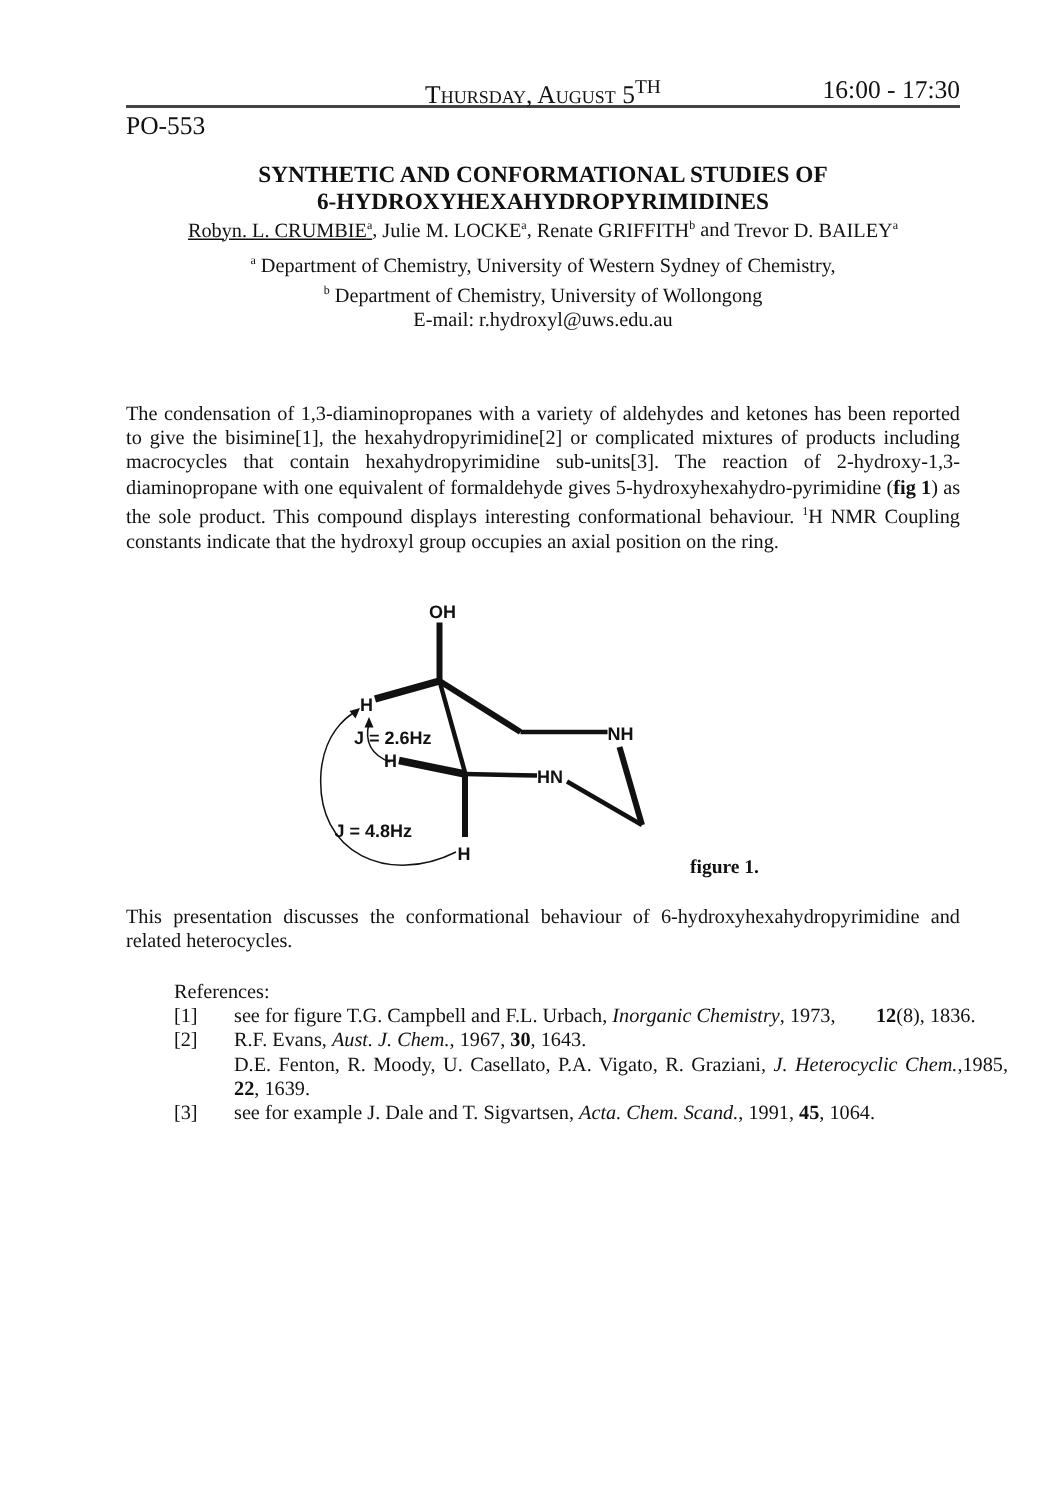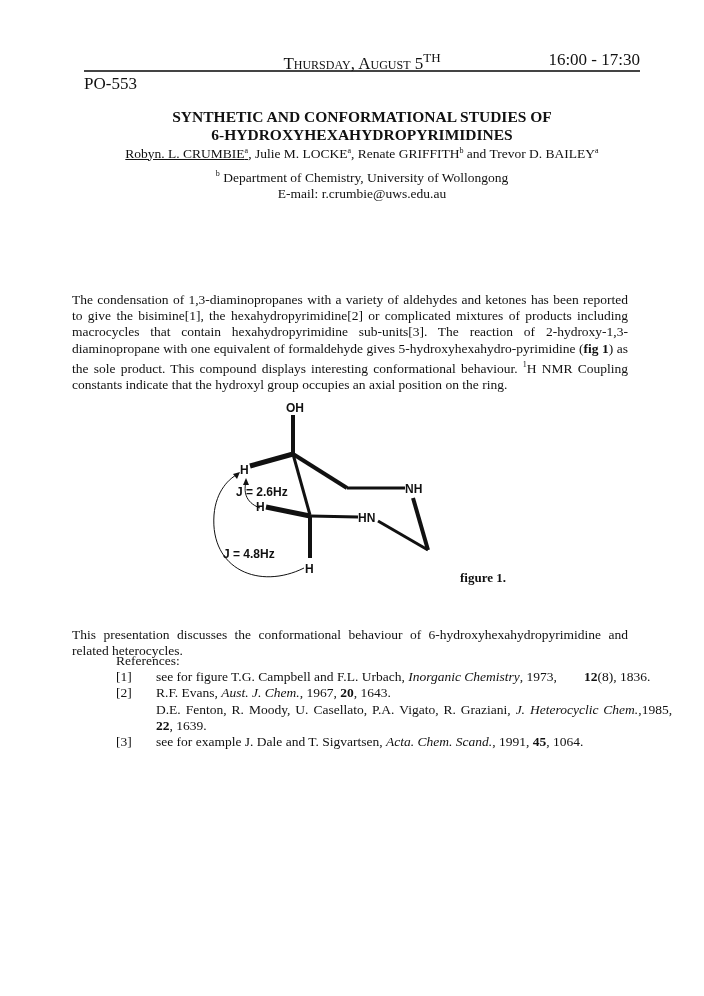--- a/index.html
+++ b/index.html
@@ -14,22 +14,22 @@
   .header sup { font-size: 13px; }
   .title { position: absolute; left: 84px; top: 92px; width: 556px; text-align: center;
            font-weight: bold; font-size: 15.5px; line-height: 18px; margin-top: 16px; }
   .authors { position: absolute; left: 84px; top: 145px; width: 556px; text-align: center;
              font-size: 13.5px; }
   .authors sup { font-size: 8px; }
   .authors .presenter { text-decoration: underline; }
   .affil { position: absolute; left: 84px; top: 166px; width: 556px; text-align: center;
            font-size: 13.5px; line-height: 16.2px; }
   .affil sup { font-size: 8px; }
-  .para { position: absolute; left: 72px; width: 556px; font-size: 13.5px; line-height: 16.2px;
-          text-align: justify; margin-top: 24px; }
+  .para { position: absolute; left: 84px; width: 556px; font-size: 13.5px; line-height: 16.2px;
+          text-align: justify; }
   .para sup { font-size: 8px; }
   .p1 { top: 268px; }
   .p2 { top: 603px; }
   .refs { position: absolute; left: 84px; top: 653px; width: 556px; font-size: 13.5px; line-height: 16.2px; margin-left: 32px; }
   .ref-row { display: flex; }
   .ref-num { width: 40px; flex: 0 0 40px; }
   .ref-body { flex: 1; text-align: justify; }
   .figure { position: absolute; left: 200px; top: 390px; width: 260px; height: 200px; }
   .figure svg { width: 260px; height: 200px; }
   .fig-caption { position: absolute; left: 460px; top: 570px; font-weight: bold; font-size: 13px; text-align: right; }
@@ -47,22 +47,23 @@
 <div class="title">
   <div>SYNTHETIC AND CONFORMATIONAL STUDIES OF</div>
   <div>6-HYDROXYHEXAHYDROPYRIMIDINES</div>
 </div>
 
 <div class="authors">
   <span class="presenter"><span>Robyn. L. CRUMBIE</span><sup>a</sup></span><span>, </span><span><span>Julie M. LOCKE</span><sup>a</sup></span><span>, </span><span><span>Renate GRIFFITH</span><sup>b</sup></span><span> and </span><span><span>Trevor D. BAILEY</span><sup>a</sup></span>
 </div>
 
 <div class="affil">
+  <div><sup>a</sup> <span>Department of Chemistry, University of Western Sydney of  Chemistry,</span></div>
   <div><sup>b</sup> <span>Department of Chemistry, University of Wollongong</span></div>
-  <div>E-mail: r.crumbie@uws.edu.au</div>
+  <div>E-mail: r.hydroxyl@uws.edu.au</div>
 </div>
 
 <div class="para p1"><span>The condensation of 1,3-diaminopropanes with a variety of aldehydes and ketones has been reported to give the bisimine[1], the hexahydropyrimidine[2] or complicated mixtures of products including macrocycles that contain hexahydropyrimidine sub-units[3].  The reaction of 2-hydroxy-1,3-diaminopropane with one equivalent of formaldehyde gives 5-hydroxyhexahydro-pyrimidine (</span><b>fig 1</b><span>) as the sole product.  This compound displays interesting conformational behaviour. </span><sup>1</sup><span>H NMR Coupling constants indicate that the hydroxyl group occupies an axial position on the ring.</span></div>
 
 <div class="figure">
   <svg viewBox="0 0 260 200">
 
     <line x1="93" y1="25" x2="93" y2="64" stroke="#111" stroke-width="4"></line>
     <line x1="93" y1="64" x2="50" y2="76" stroke="#111" stroke-width="5"></line>
     <line x1="93" y1="64" x2="147" y2="98" stroke="#111" stroke-width="4"></line>
@@ -94,21 +95,21 @@
 <div class="para p2">This presentation discusses the conformational behaviour of 6-hydroxyhexahydropyrimidine and related  heterocycles.</div>
 
 <div class="refs">
   <div>References:</div>
   <div class="ref-row">
     <span class="ref-num">[1]</span>
     <span class="ref-body"><span>see for figure T.G. Campbell and F.L. Urbach, </span><i>Inorganic Chemistry</i><span style="white-space:pre">, 1973,        </span><b>12</b><span>(8), 1836.</span></span>
   </div>
   <div class="ref-row">
     <span class="ref-num">[2]</span>
-    <span class="ref-body"><span>R.F. Evans, </span><i>Aust. J. Chem.</i><span>, 1967, </span><b>20</b><span>, 1643.</span></span>
+    <span class="ref-body"><span>R.F. Evans, </span><i>Aust. J. Chem.</i><span>, 1967, </span><b>30</b><span>, 1643.</span></span>
   </div>
   <div class="ref-row">
     <span class="ref-num"></span>
     <span class="ref-body"><span>D.E. Fenton, R. Moody, U. Casellato, P.A. Vigato, R. Graziani, </span><i>J. Heterocyclic Chem.</i><span>,1985, </span><b>22</b><span>, 1639.</span></span>
   </div>
   <div class="ref-row">
     <span class="ref-num">[3]</span>
     <span class="ref-body"><span>see for example J. Dale and T. Sigvartsen, </span><i>Acta. Chem. Scand.</i><span>, 1991, </span><b>45</b><span>, 1064.</span></span>
   </div>
 </div>

